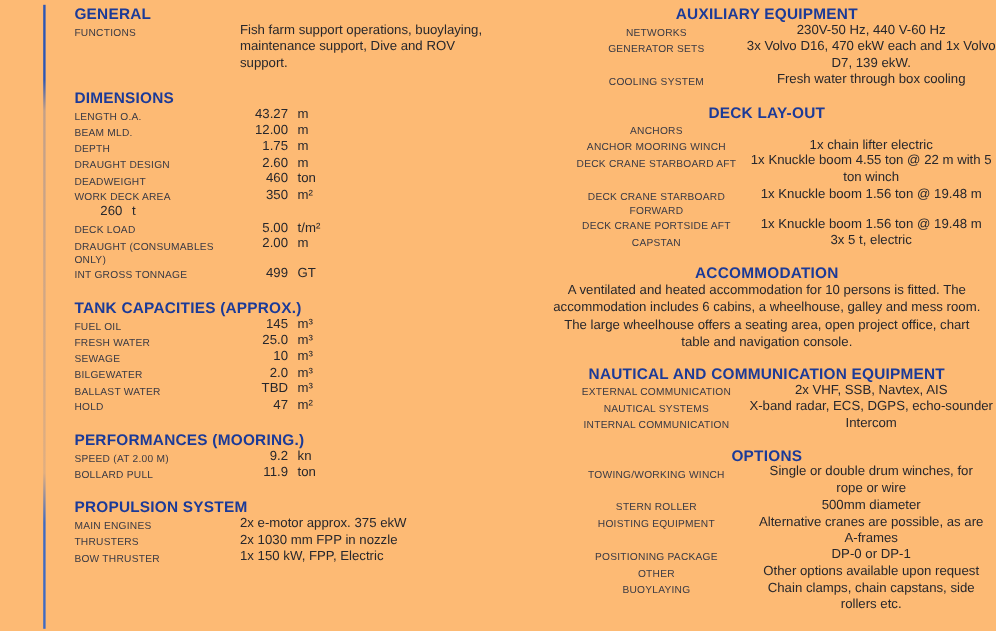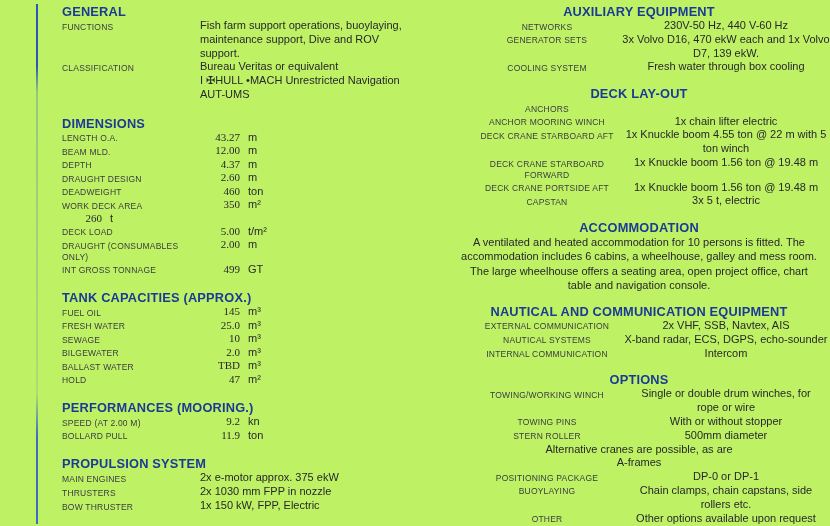--- a/index.html
+++ b/index.html
@@ -3,21 +3,21 @@
 <meta charset="utf-8">
 <style>
   * { margin:0; padding:0; box-sizing:border-box; }
   html,body { background:#ffffff; }
   body {
     width:830px; height:526px;
     font-family:"Liberation Sans", sans-serif;
     position:relative; overflow:hidden;
     color:#28282d;
   }
-  .page { position:absolute; inset:0; background:#bef264; }
+  .page { position:absolute; inset:0; background:#fdba74; }
 
   .edge-line {
     position:absolute; left:36px; top:4px; width:2px; height:520px;
     background:linear-gradient(180deg,
       #2c57b5 0%, #2c57b5 12%,
       rgba(60,100,185,0.30) 17%,
       rgba(90,120,185,0.18) 75%,
       #3f6bc2 83%, #3f6bc2 100%);
   }
 
@@ -43,21 +43,21 @@
   }
   .col-right .lbl { width:150px;margin-left:24px; }
 
   .val {
     font-size:11px; line-height:13.8px; color:#27272c;
     white-space:pre-line;
   }
   .kvval { flex:1; }
 
   .num-section .val { line-height:13.2px; }
-  .num { flex:none; width:40px; text-align:right;font-family:Liberation Serif, serif; }
+  .num { flex:none; width:40px; text-align:right; }
   .unit { flex:none; margin-left:8px; }
 
   .para {
     font-size:11px; line-height:14.2px; color:#27272c;
     white-space:pre-line; width:382px;
   }
 </style>
 </head>
 <body>
 
@@ -65,42 +65,36 @@
   <div class="edge-line"></div>
   <div class="col col-left" id="col-left">
       <section class="section">
         <h2>GENERAL</h2>
         <div class="row">
           <div class="lbl">FUNCTIONS</div>
           <div class="kvval val">Fish farm support operations, buoylaying,
 maintenance support, Dive and ROV
 support.</div>
         </div>
-        <div class="row">
-          <div class="lbl">CLASSIFICATION</div>
-          <div class="kvval val">Bureau Veritas or equivalent
-I ✠HULL •MACH Unrestricted Navigation
-AUT-UMS</div>
-        </div>
       </section>
       <section class="section num-section">
         <h2>DIMENSIONS</h2>
         <div class="row">
           <div class="lbl">LENGTH O.A.</div>
           <div class="num val">43.27</div>
           <div class="unit val">m</div>
         </div>
         <div class="row">
           <div class="lbl">BEAM MLD.</div>
           <div class="num val">12.00</div>
           <div class="unit val">m</div>
         </div>
         <div class="row">
           <div class="lbl">DEPTH</div>
-          <div class="num val">4.37</div>
+          <div class="num val">1.75</div>
           <div class="unit val">m</div>
         </div>
         <div class="row">
           <div class="lbl">DRAUGHT DESIGN</div>
           <div class="num val">2.60</div>
           <div class="unit val">m</div>
         </div>
         <div class="row">
           <div class="lbl">DEADWEIGHT</div>
           <div class="num val">460</div>
@@ -261,39 +255,36 @@
         </div>
       </section>
       <section class="section">
         <h2>OPTIONS</h2>
         <div class="row">
           <div class="lbl">TOWING/WORKING WINCH</div>
           <div class="kvval val">Single or double drum winches, for
 rope or wire</div>
         </div>
         <div class="row">
-          <div class="lbl">TOWING PINS</div>
-          <div class="kvval val">With or without stopper</div>
-        </div>
-        <div class="row">
           <div class="lbl">STERN ROLLER</div>
           <div class="kvval val">500mm diameter</div>
         </div>
         <div class="row">
+          <div class="lbl">HOISTING EQUIPMENT</div>
           <div class="kvval val">Alternative cranes are possible, as are
 A-frames</div>
         </div>
         <div class="row">
           <div class="lbl">POSITIONING PACKAGE</div>
           <div class="kvval val">DP-0 or DP-1</div>
+        </div>
+        <div class="row">
+          <div class="lbl">OTHER</div>
+          <div class="kvval val">Other options available upon request</div>
         </div>
         <div class="row">
           <div class="lbl">BUOYLAYING</div>
           <div class="kvval val">Chain clamps, chain capstans, side
 rollers etc.</div>
         </div>
-        <div class="row">
-          <div class="lbl">OTHER</div>
-          <div class="kvval val">Other options available upon request</div>
-        </div>
       </section>
     </div>
 </div>
 
 </body></html>

